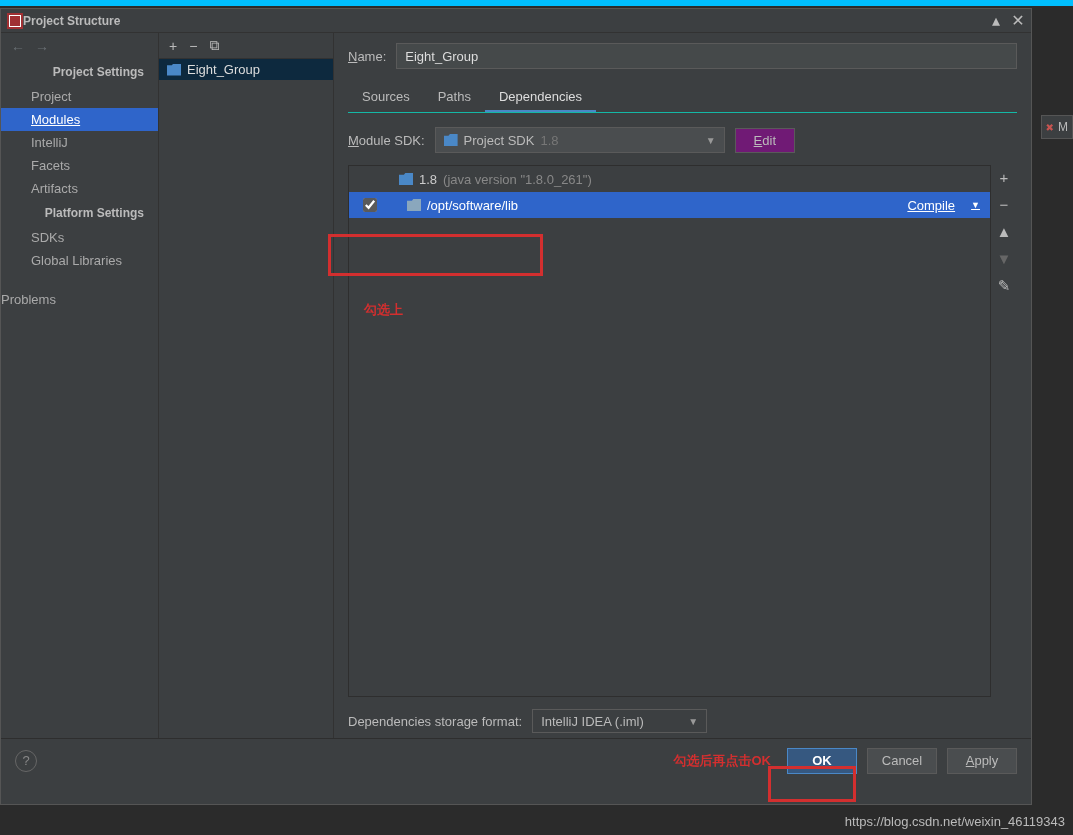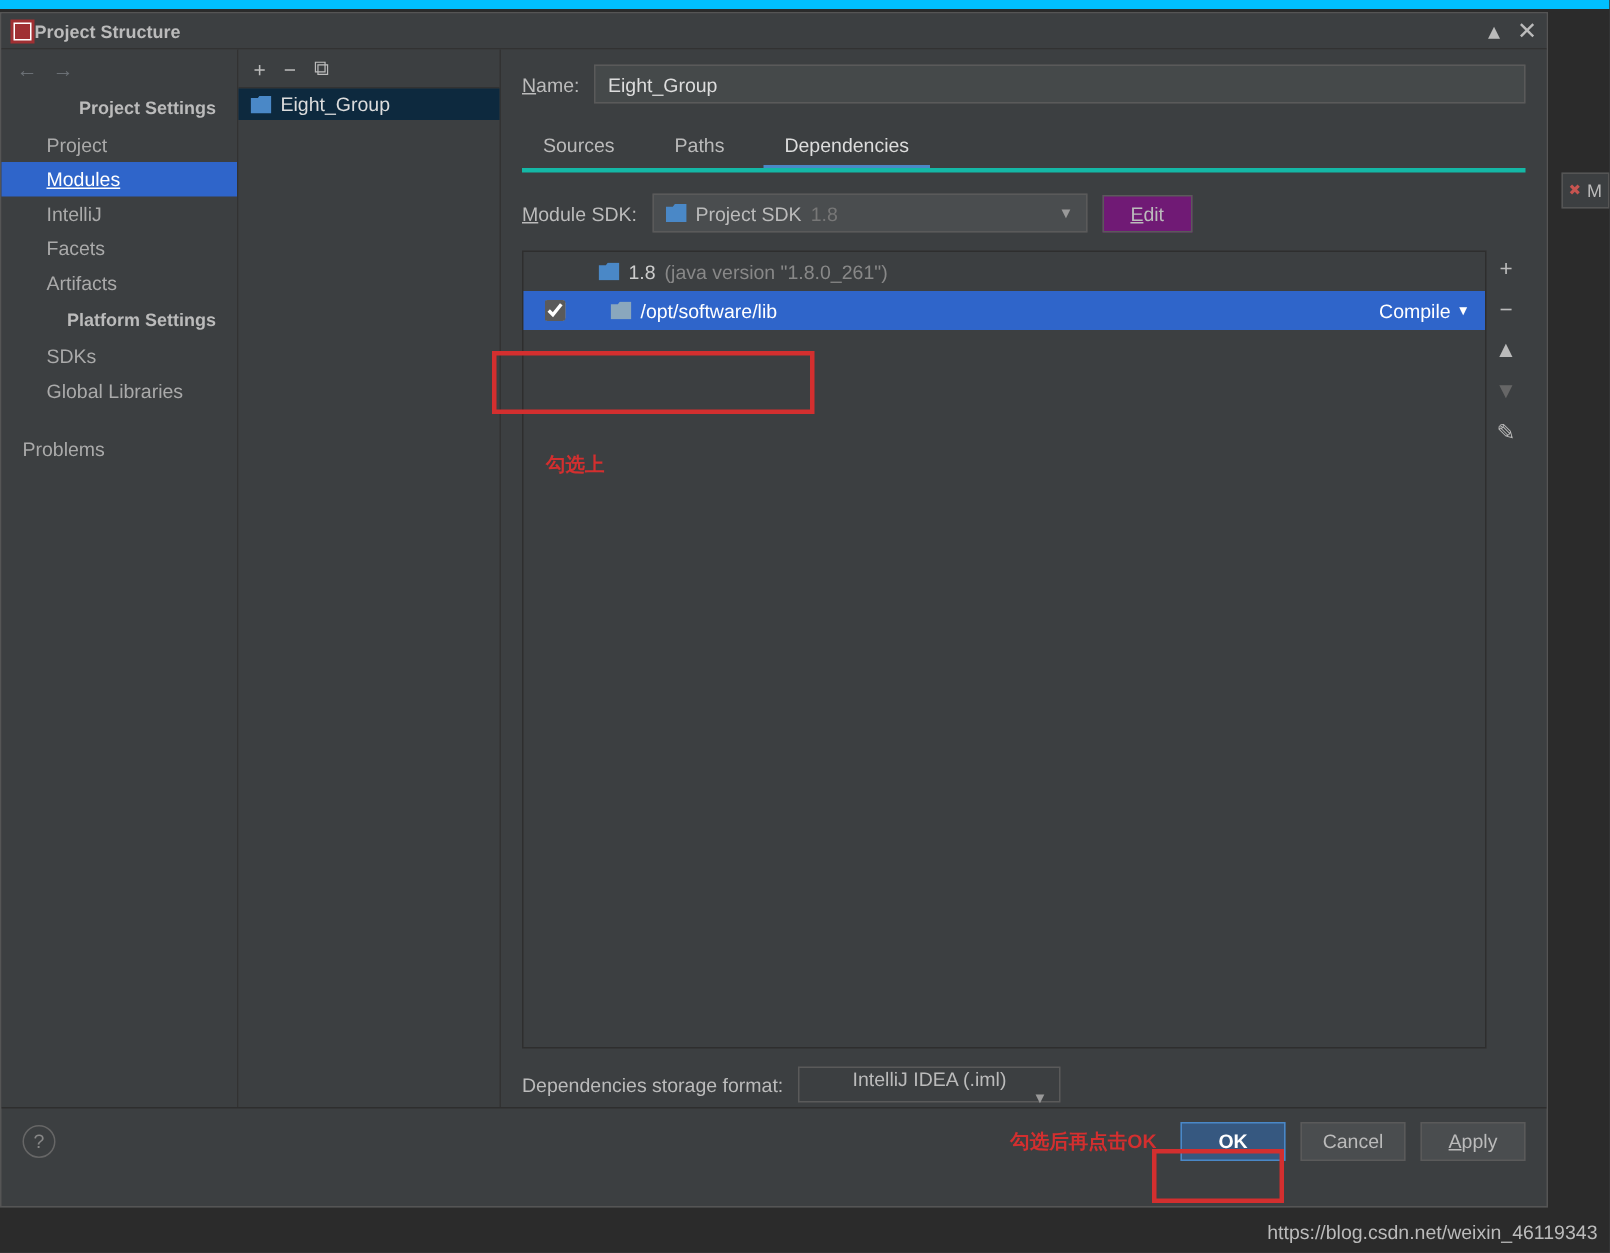--- a/index.html
+++ b/index.html
@@ -30,21 +30,21 @@
 .mitem { display:flex; align-items:center; padding:3px 8px; gap:6px; background:#0d293e; }
 .folder-icon { width:14px; height:12px; background:#4a88c7; display:inline-block; clip-path: polygon(0 15%,35% 15%,45% 0,100% 0,100% 100%,0 100%); }
 .mitem span.lbl { color:#ddd; font-size:13px; }
 
 .detail { flex:1; background:#3c3f41; padding:10px 14px 0 14px; position:relative; }
 .namerow { display:flex; align-items:center; gap:10px; margin-bottom:14px; }
 .namerow label { color:#bbb; font-size:13px; }
 .namerow label u { text-decoration: underline; }
 .namerow input { flex:1; background:#45494a; border:1px solid #5a5a5a; color:#ddd; font-size:13px; padding:4px 8px; height:26px; }
 
-.tabs { display:flex; gap:12px; border-bottom:3px solid #14b8a6; margin-bottom:14px; }
+.tabs { display:flex; gap:0; border-bottom:1px solid #14b8a6; margin-bottom:14px; }
 .tab { color:#bbb; font-size:13px; padding:6px 14px; cursor:pointer; }
 .tab.active { border-bottom:2px solid #4a88c7; color:#ddd; }
 
 .sdkrow { display:flex; align-items:center; gap:10px; margin-bottom:12px; }
 .sdkrow label { color:#bbb; font-size:13px; }
 .sdkrow .sel { width:290px; background:#4a4d4f; border:1px solid #5a5a5a; height:26px; display:flex; align-items:center; padding:0 8px; gap:6px; color:#bbb; font-size:13px; cursor:pointer; }
 .sel .dim { color:#777; }
 .sel .tri { margin-left:auto; font-size:10px; color:#999; }
 .btn { background:#701a75; border:1px solid #5a5a5a; color:#bbb; font-size:13px; padding:4px 18px; cursor:pointer; }
 .btn u { text-decoration: underline; }
@@ -53,32 +53,32 @@
 .dtable { flex:1; border:1px solid #2e2e2e; background:#3c3f41; height:532px; }
 .dhead { display:flex; background:#45494a; height:24px; border-bottom:1px solid #2e2e2e; }
 .dhead .c-exp { width:48px; padding:3px 6px; color:#aaa; font-size:12px; border-right:1px solid #2e2e2e; }
 .dhead .c-name { flex:1; }
 .dhead .c-scope { width:73px; padding:3px 6px; color:#aaa; font-size:12px; border-left:1px solid #2e2e2e; text-align:center; }
 .drow { display:flex; align-items:center; height:26px; padding:0 0 0 50px; gap:6px; font-size:13px; }
 .drow .dim { color:#888; }
 .drow .txt { color:#ccc; }
 .drow.selected { background:#2f65ca; }
 .drow .chk { width:14px; height:14px; accent-color:#5a5a5a; }
-.drow .scope { margin-left:auto; padding-right:10px; color:#fff; display:flex; align-items:center; gap:4px; }
+.drow .scope { margin-left:auto; padding-right:10px; color:#fff; display:flex; align-items:center; gap:16px;text-decoration:underline; }
 .drow .scope .tri { font-size:9px; }
 .drow.check-row { padding-left:14px; }
 .drow.check-row .gap { width:18px; }
 .redbox1 { position:absolute; border:3px solid #d32f2f; pointer-events:none; }
 
 .sidecol { width:26px; display:flex; flex-direction:column; align-items:center; gap:10px; padding-top:4px; }
 .sidecol span { color:#bbb; font-size:15px; cursor:pointer; }
 
 .storagerow { display:flex; align-items:center; gap:10px; margin-top:12px; }
 .storagerow label { color:#bbb; font-size:13px; }
-.storagerow .sel2 { width:175px; background:#3c3f41; border:1px solid #5a5a5a; height:24px; display:flex; align-items:center; padding:0 8px; color:#bbb; font-size:13px; cursor:pointer;flex-direction:column; }
+.storagerow .sel2 { width:175px; background:#3c3f41; border:1px solid #5a5a5a; height:24px; display:flex; align-items:center; padding:0 8px; color:#bbb; font-size:13px; cursor:pointer; }
 .sel2 .tri { margin-left:auto; font-size:10px; color:#999; }
 
 .annot1 { position:absolute; color:#d32f2f; font-size:13px; font-weight:bold; }
 
 .footer { height:44px; border-top:1px solid #2e2e2e; display:flex; align-items:center; padding:0 14px; gap:10px; }
 .help { width:22px; height:22px; border:1px solid #666; border-radius:50%; color:#888; display:flex; align-items:center; justify-content:center; font-size:13px; cursor:pointer; }
 .footer .spacer { flex:1; }
 .fbtn { background:#4a4d4f; border:1px solid #5a5a5a; color:#bbb; font-size:13px; width:70px; height:26px; cursor:pointer; }
 .fbtn.primary { background:#365880; border:1px solid #4a88c7; color:#fff; font-weight:bold; }
 .annot2 { color:#d32f2f; font-size:13px; font-weight:bold; margin-right:6px; }
@@ -113,21 +113,21 @@
       <div class="section-h">Project Settings</div>
       <div class="sitem">Project</div>
       <div class="sitem selected">Modules</div>
       <div class="sitem">IntelliJ</div>
       <div class="sitem">Facets</div>
       <div class="sitem">Artifacts</div>
       <div class="section-h">Platform Settings</div>
       <div class="sitem">SDKs</div>
       <div class="sitem">Global Libraries</div>
       <div style="height:16px"></div>
-      <div class="sitem" style="padding-left:14px">Problems</div>
+      <div class="sitem" style="padding-left:0">Problems</div>
     </div>
 
     <div class="middle">
       <div class="mtool">
         <span>+</span>
         <span>−</span>
         <span>⧉</span>
       </div>
       <div class="mitem">
         <span class="folder-icon"></span>

